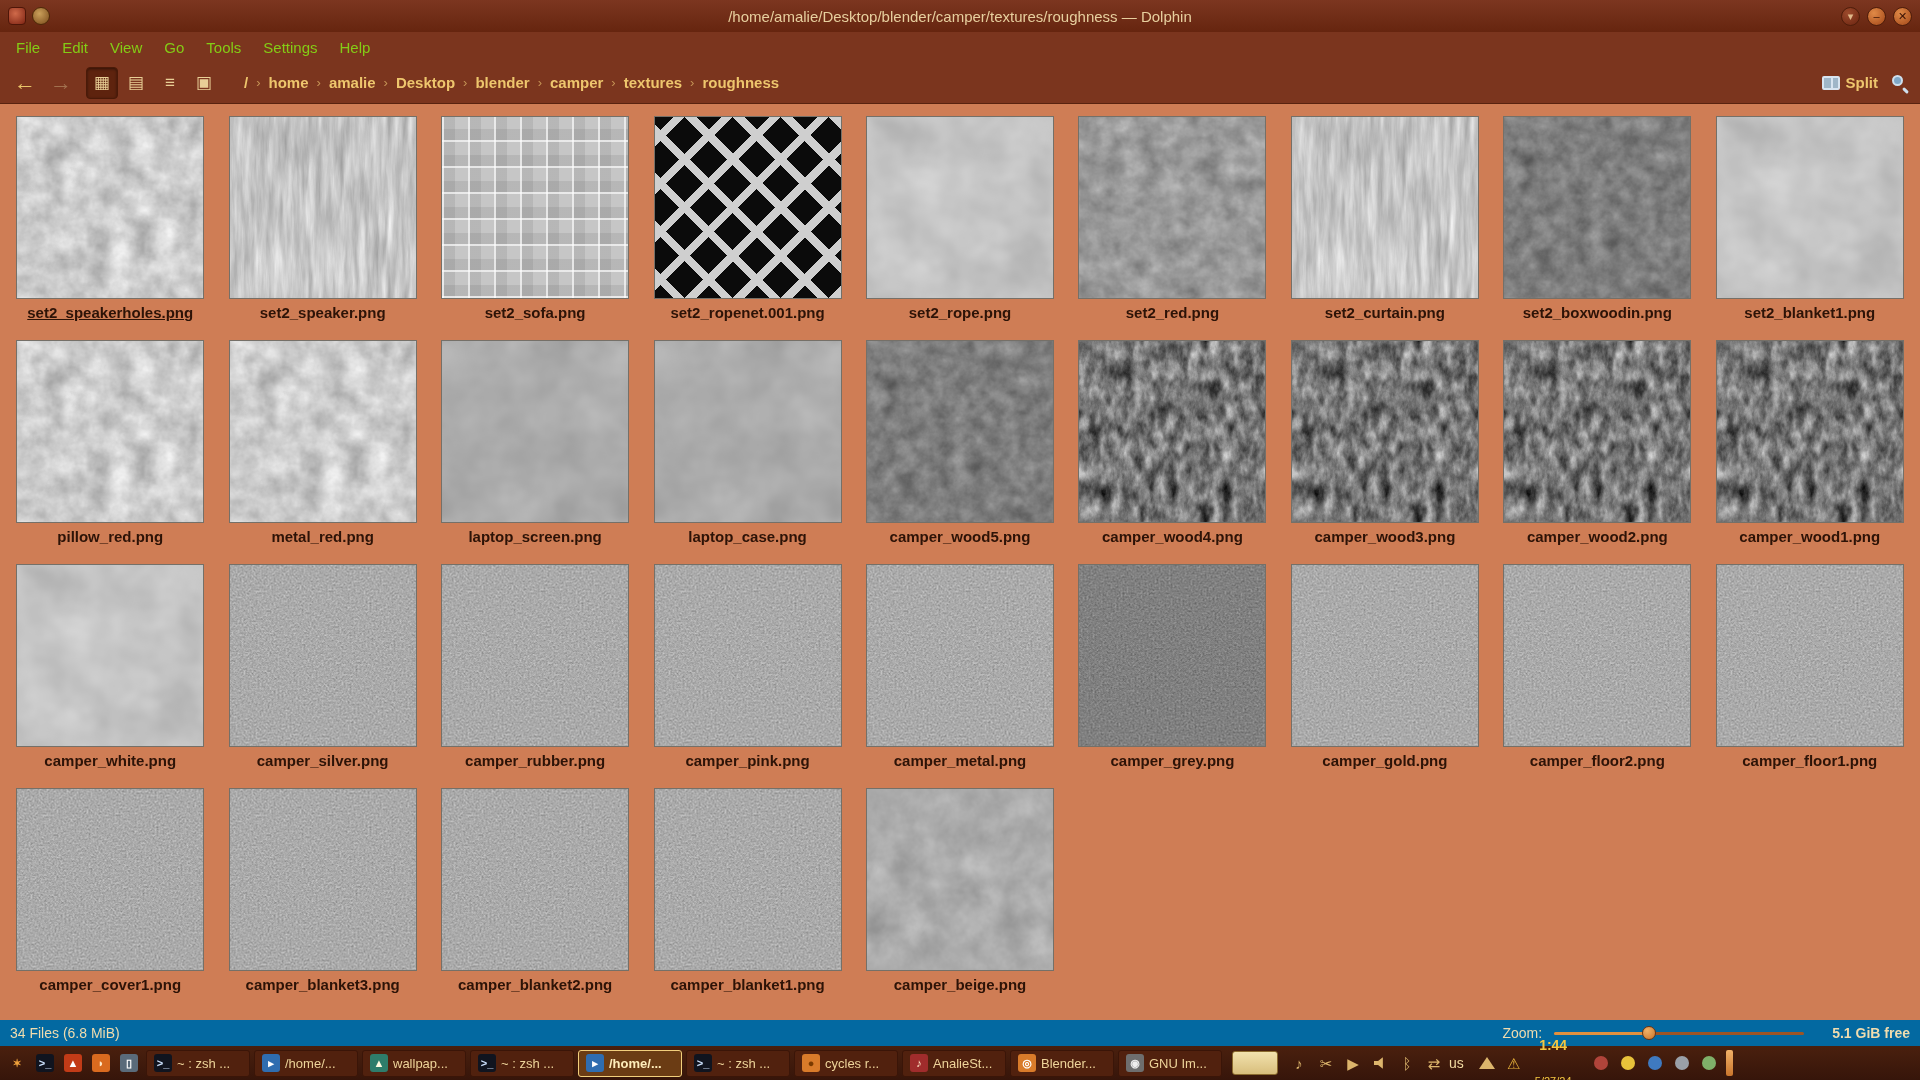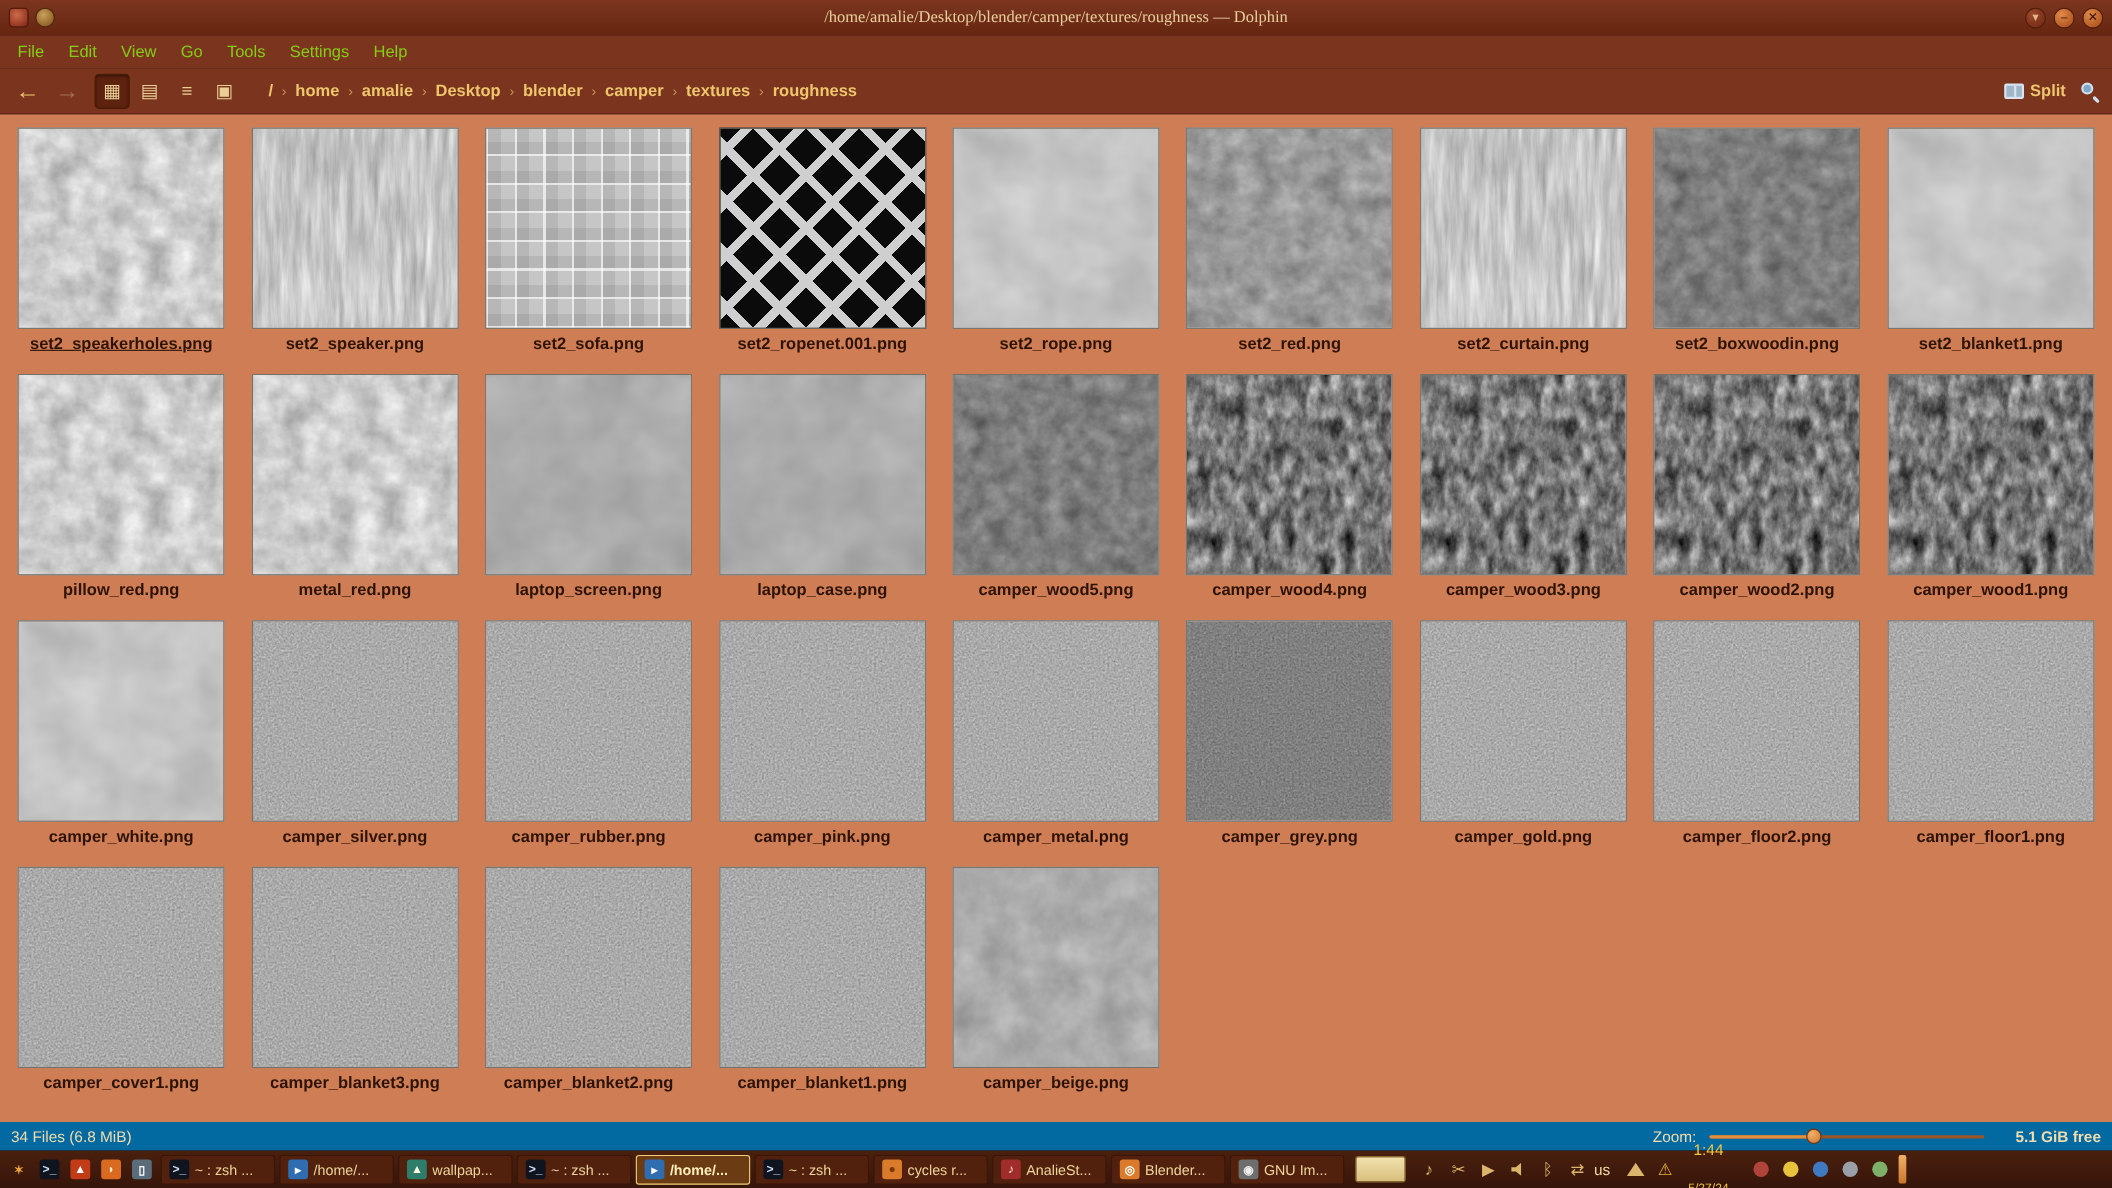--- a/index.html
+++ b/index.html
@@ -7,21 +7,21 @@
   .screen{width:1920px;height:1080px;display:flex;flex-direction:column;overflow:hidden;
           font-family:"Liberation Sans",sans-serif;position:relative;}
 
   
   .titlebar{height:32px;background:linear-gradient(#7c3620,#66250f);display:flex;align-items:center;
             padding:0 8px;position:relative;flex:0 0 auto;}
   .tb-left{display:flex;gap:6px;align-items:center;}
   .tb-icon{width:18px;height:18px;border-radius:4px;display:inline-block;}
   .tb-icon.pin{background:radial-gradient(circle at 40% 35%,#d06a4a,#7e2413);border:1px solid #4e1608;}
   .tb-icon.app{background:radial-gradient(circle at 40% 35%,#caa05a,#7a4a1a);border:1px solid #4e2a08;border-radius:50%;}
-  .tb-title{position:absolute;left:0;right:0;text-align:center;color:#e7cf9e;font-size:15px;pointer-events:none;font-family:Liberation Serif, serif;}
+  .tb-title{position:absolute;left:0;right:0;text-align:center;color:#e7cf9e;font-size:15px;pointer-events:none;}
   .tb-right{margin-left:auto;display:flex;gap:7px;align-items:center;z-index:2;}
   .tb-btn{width:19px;height:19px;border-radius:50%;display:flex;align-items:center;justify-content:center;
           font-size:11px;line-height:1;color:#3a1204;border:1px solid #4e1d0a;
           background:radial-gradient(circle at 35% 30%,#e08a47,#a34718);cursor:default;}
   .tb-btn.shade{background:radial-gradient(circle at 35% 30%,#9c4a2c,#6b2410);color:#e0b88a;}
 
   
   .menubar{height:30px;background:#7b351e;display:flex;align-items:center;padding:0 6px;gap:2px;flex:0 0 auto;}
   .menu-item{color:#84cc16;font-size:15px;padding:3px 10px;border-radius:3px;}
   .toolbar{height:42px;background:#7b351e;border-bottom:1px solid #582310;display:flex;align-items:center;
@@ -88,21 +88,21 @@
   .tray{display:flex;align-items:center;gap:9px;margin-left:8px;}
   .tray-icon{color:#dcb56c;font-size:15px;line-height:1;display:flex;align-items:center;justify-content:center;
              width:18px;height:18px;}
   .tray-dot{width:14px;height:14px;border-radius:50%;}
   .shape-spk{width:13px;height:13px;background:#dcb56c;
              clip-path:polygon(0 35%,35% 35%,72% 5%,72% 95%,35% 65%,0 65%);}
   .shape-wifi{width:0;height:0;border-left:8px solid transparent;border-right:8px solid transparent;
               border-bottom:12px solid #dcb56c;}
   .kb-layout{color:#f0d9a0;font-size:14px;font-weight:400;margin:0 2px;}
   .clock{display:flex;flex-direction:column;align-items:center;line-height:1.05;color:#f5c842;margin:0 8px;}
-  .clock .time{font-size:14px;font-weight:400;}
+  .clock .time{font-size:14px;font-weight:700;}
   .clock .date{font-size:11px;margin-top:23px;}
   .peek{width:7px;height:26px;background:linear-gradient(#f2b168,#c9752c);border-radius:2px;margin-left:4px;}
 </style>
 </head>
 <body>
 
 <svg width="0" height="0" style="position:absolute" aria-hidden="true">
     <defs id="tex-defs">
       <filter id="smoothLight" x="0%" y="0%" width="100%" height="100%" color-interpolation-filters="sRGB">
    <feTurbulence type="fractalNoise" baseFrequency="0.02" numOctaves="3" seed="3" stitchTiles="stitch"></feTurbulence>

